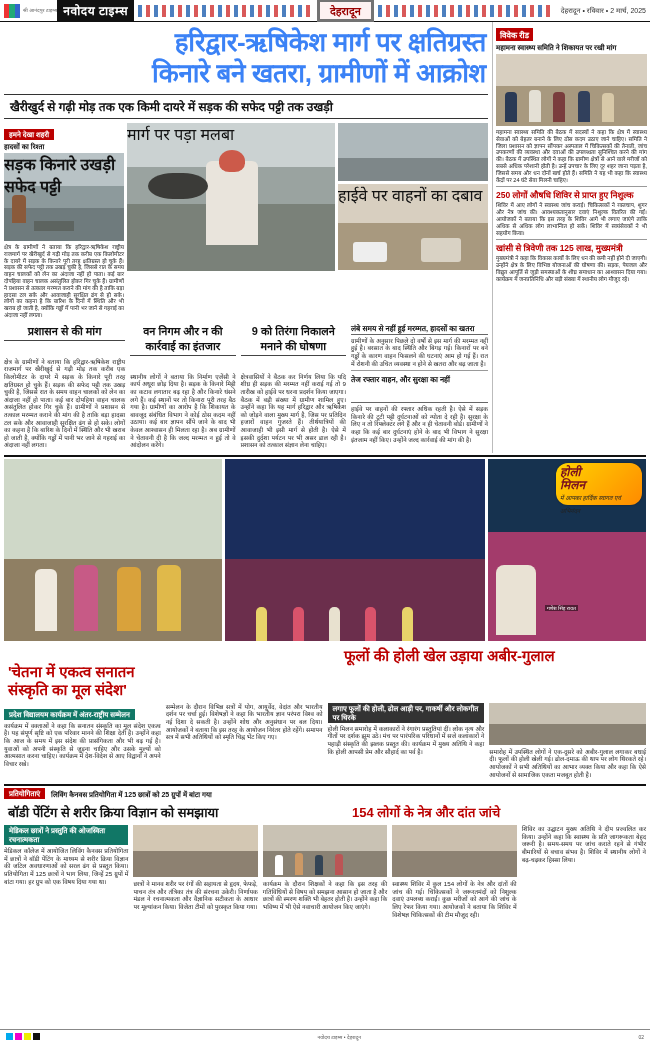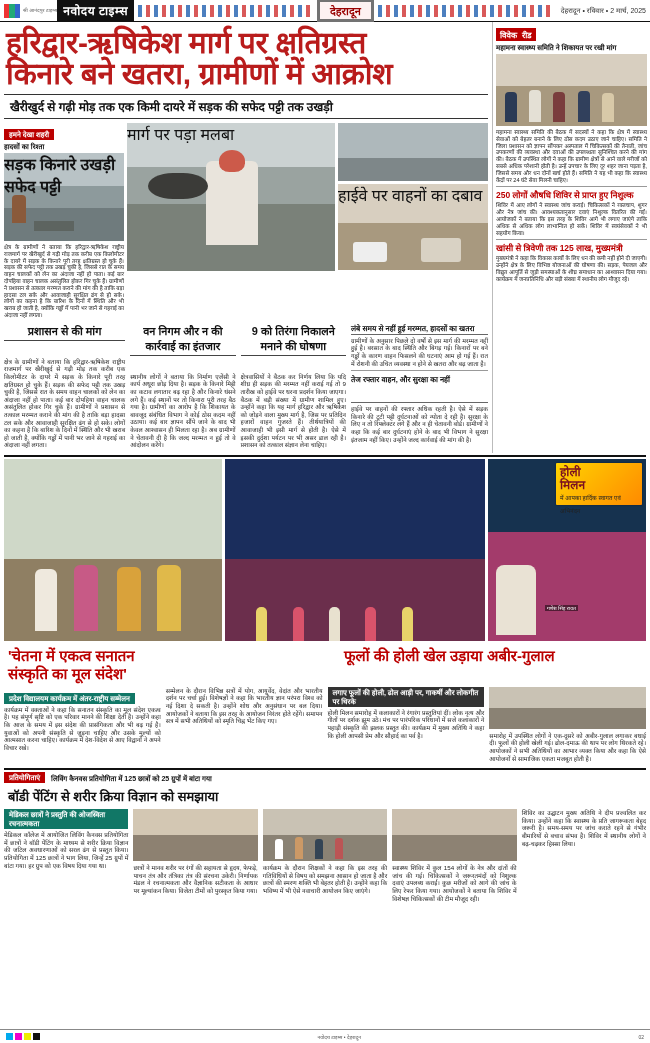--- a/index.html
+++ b/index.html
@@ -59,24 +59,25 @@
     font-size: 5px; color: #666; text-align:center; line-height:7px;
   }
 
   
   .body-wrap { display: flex; width: 650px; }
   .left-zone { width: 492px; }
   .right-rail { width: 158px; border-left: 1px solid #bbb; padding: 2px 3px; }
 
   
   .headline {
-    color: #b91c1c; font-weight: bold;
-    font-size: 30px; line-height: 31px;
+    color: #3b82f6; font-weight: bold;
+    font-size: 26px; line-height: 31px;
     padding: 5px 6px 2px 6px;
     letter-spacing: -0.3px;
+    text-align: right;
   }
   .subhead {
     font-size: 12px; font-weight: bold; color: #111;
     border-top: 1px solid #333; border-bottom: 1px solid #333;
     padding: 3px 6px; margin: 3px 4px 4px 4px;
   }
 
   
   .photo {
     background: #cfd6d8; position: relative; overflow: hidden;
@@ -117,41 +118,42 @@
   .sec-head {
     font-size: 15px; font-weight: bold; color: #b00;
     line-height: 18px; padding: 2px 4px;
   }
   .sec-head.dark { color:#111; }
   .sec-head.small { font-size: 13px; line-height: 16px; }
 
   
   .rail-title {
     font-size: 8px; font-weight: bold; color:#fff; background:#b00;
-    padding: 1px 4px; display:inline-block; margin-bottom:2px;font-family:Liberation Mono, monospace;
+    padding: 1px 4px; display:inline-block; margin-bottom:2px;
   }
   .rail-sub { font-size: 7px; font-weight: bold; color:#111; line-height:9px; margin-bottom:2px;}
   .rail-head { font-size: 8.5px; font-weight: bold; color:#b00; line-height:10px; margin:3px 0 2px;}
 
   .footer {
     position: absolute; bottom: 0; left: 0; right: 0; height: 14px;
     border-top: 1px solid #888; font-size: 5px; color: #555;
     display: flex; align-items: center; justify-content: space-between;
     padding: 0 6px; background:#fff;
   }
   .cmyk { display:flex; gap:2px; }
   .cmyk i { width: 7px; height: 7px; display:block; }
 
   
   .banner {
     position:absolute; right:4px; top:4px; width: 86px; height: 42px;
     background: linear-gradient(135deg,#ffd400,#ff8a00);
-    border-radius: 1px; color:#7a1020; font-weight:bold;
+    border-radius: 12px; color:#7a1020; font-weight:bold;
     font-size: 12px; line-height: 13px; padding: 3px 4px;
     box-shadow: 0 0 2px rgba(0,0,0,.4);
+    font-style: italic;
   }
   .banner small { display:block; font-size:6px; color:#222; font-weight:normal; }
 
   .figs { position:absolute; left:0; right:0; bottom:0; height: 46%; }
   .fig { position:absolute; bottom:0; width:11px; height:34px; border-radius:5px 5px 0 0; }
 
   .two-col { display:flex; gap:4px; }
 </style>
 </head>
 <body>
@@ -276,21 +278,21 @@
           <div>होली</div>
           <div>मिलन</div>
           <small>में आपका हार्दिक स्वागत एवं अभिनंदन</small>
         </div>
         <div style="position:absolute;left:8px;bottom:6px;width:40px;height:70px;background:#e9e2d4;border-radius:8px 8px 0 0;"></div>
         <div style="position:absolute;left:36%;bottom:30px;font-size:5px;color:#fff;background:rgba(0,0,0,.5);padding:0 2px;">गणेश सिंह रावत</div>
       </div>
     </div>
 
     <div class="two-col" style="padding:4px 4px 0 4px;gap:6px;">
-      <div style="width:330px;">
+      <div style="width:330px;margin-top:16px;">
         <div class="sec-head">
           <div>'चेतना में एकत्व सनातन</div>
           <div>संस्कृति का मूल संदेश'</div>
         </div>
       </div>
       <div style="flex:1;">
         <div class="sec-head">फूलों की होली खेल उड़ाया अबीर-गुलाल</div>
       </div>
     </div>
 
@@ -317,20 +319,23 @@
 
   <div>
     <div style="display:flex;align-items:center;gap:6px;padding:0 4px;">
       <span class="kicker">प्रतियोगिताएं</span>
       <span style="font-size:7px;font-weight:bold;">लिविंग कैनवस प्रतियोगिता में 125 छात्रों को 25 ग्रुपों में बांटा गया</span>
     </div>
 
     <div class="two-col" style="padding:2px 4px 0 4px;gap:14px;">
       <div style="width:330px;">
         <div class="sec-head dark small">बॉडी पेंटिंग से शरीर क्रिया विज्ञान को समझाया</div>
+      </div>
+      <div style="flex:1;">
+        <div class="sec-head small">154 लोगों के नेत्र और दांत जांचे</div>
       </div>
     </div>
 
     <div class="cols" style="padding-top:2px;">
       <div class="col">
         <div class="kicker green">मेडिकल छात्रों ने प्रस्तुति की ओजस्विता रचनात्मकता</div>
         <div class="body-text">मेडिकल कॉलेज में आयोजित लिविंग कैनवस प्रतियोगिता में छात्रों ने बॉडी पेंटिंग के माध्यम से शरीर क्रिया विज्ञान की जटिल अवधारणाओं को सरल ढंग से प्रस्तुत किया। प्रतियोगिता में 125 छात्रों ने भाग लिया, जिन्हें 25 ग्रुपों में बांटा गया। हर ग्रुप को एक विषय दिया गया था।</div>
       </div>
       <div class="col">
         <div class="photo" style="height:52px;background:linear-gradient(180deg,#d3c7b3 0 50%,#8d8171 50% 100%);margin-bottom:3px;"></div>

